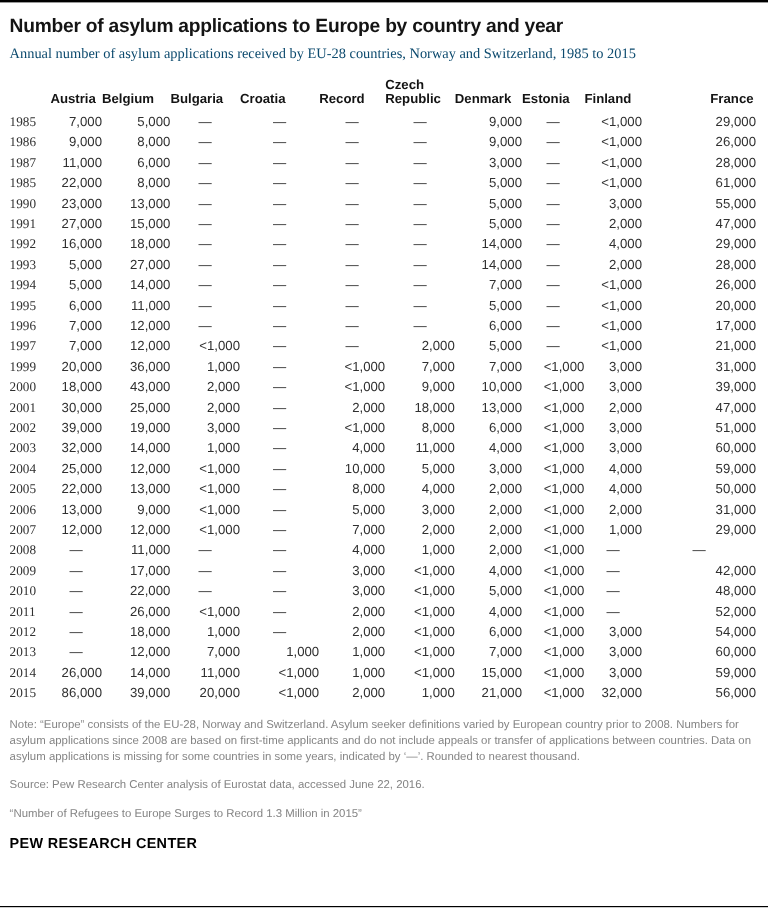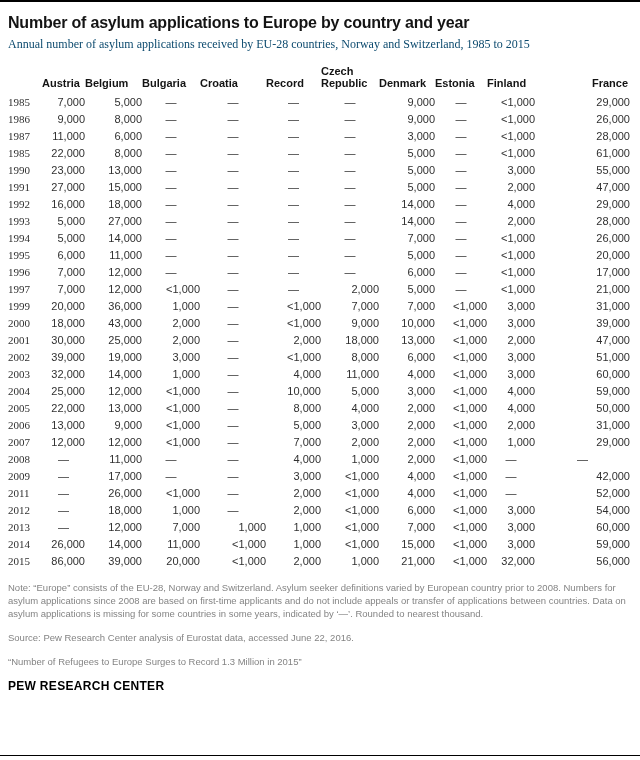--- a/index.html
+++ b/index.html
@@ -390,20 +390,33 @@
           <td class="dash">—</td>
           <td class="dash">—</td>
           <td class="num">3,000</td>
           <td class="num">&lt;1,000</td>
           <td class="num">4,000</td>
           <td class="num">&lt;1,000</td>
           <td class="dash">—</td>
           <td class="num">42,000</td>
         </tr>
         <tr>
+          <td class="year">2010</td>
+          <td class="dash">—</td>
+          <td class="num">22,000</td>
+          <td class="dash">—</td>
+          <td class="dash">—</td>
+          <td class="num">3,000</td>
+          <td class="num">&lt;1,000</td>
+          <td class="num">5,000</td>
+          <td class="num">&lt;1,000</td>
+          <td class="dash">—</td>
+          <td class="num">48,000</td>
+        </tr>
+        <tr>
           <td class="year">2011</td>
           <td class="dash">—</td>
           <td class="num">26,000</td>
           <td class="num">&lt;1,000</td>
           <td class="dash">—</td>
           <td class="num">2,000</td>
           <td class="num">&lt;1,000</td>
           <td class="num">4,000</td>
           <td class="num">&lt;1,000</td>
           <td class="dash">—</td>

